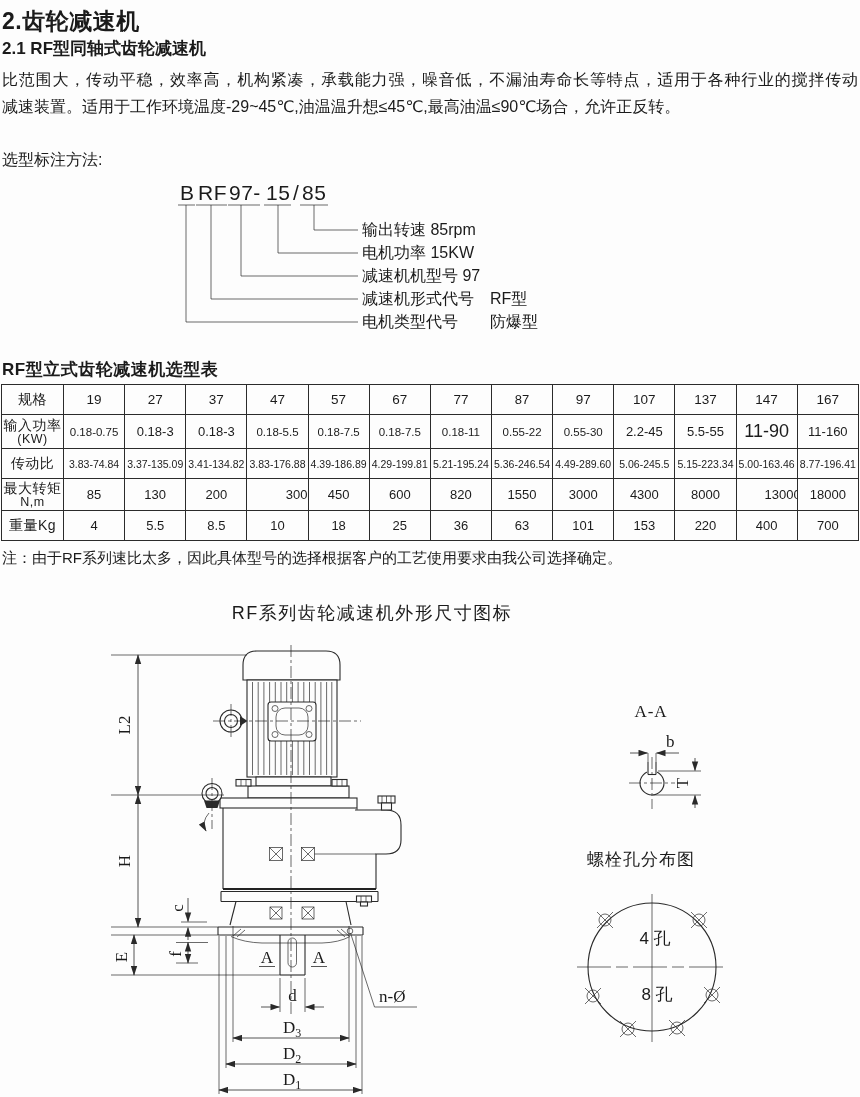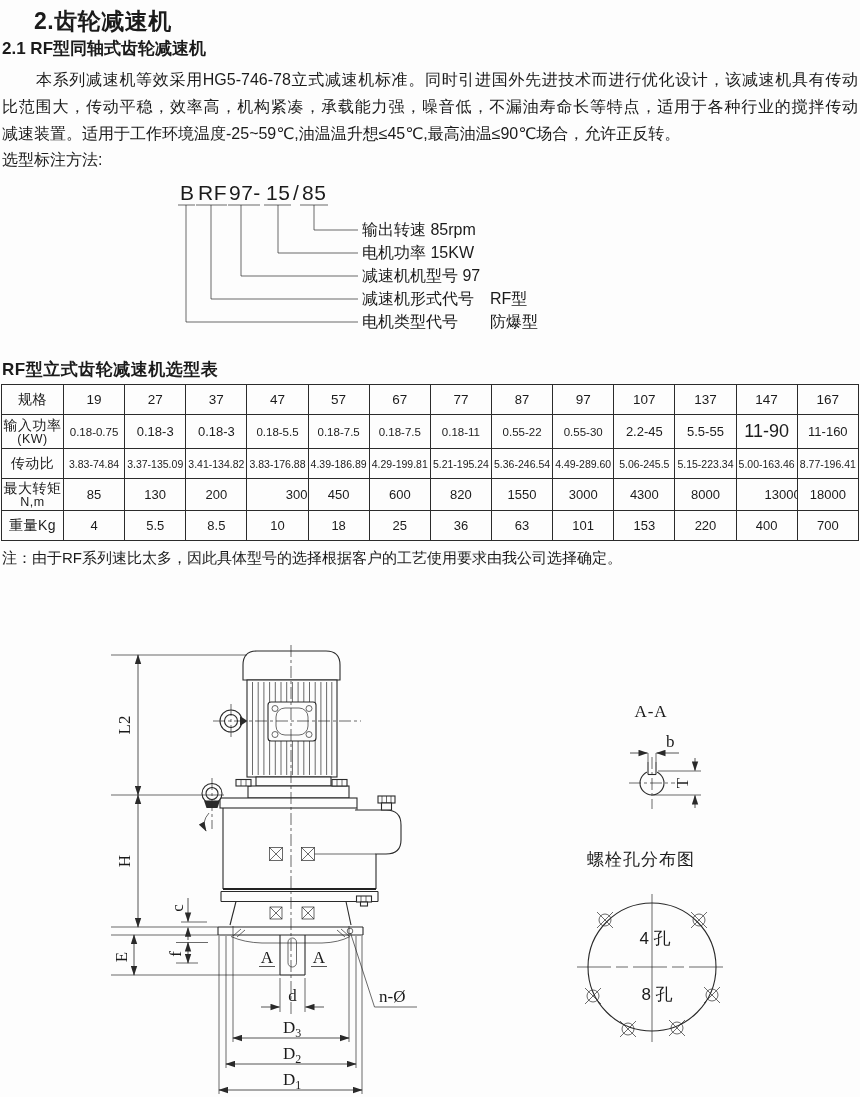--- a/index.html
+++ b/index.html
@@ -1,19 +1,19 @@
 <!DOCTYPE html>
 <html><head>
 <meta charset="utf-8">
 <style>
   html,body{margin:0;padding:0;background:#fdfdfd;}
   #page{position:relative;width:860px;height:1097px;background:#fdfdfd;color:#1b1b1b;
         font-family:"Liberation Sans","DejaVu Sans",sans-serif;overflow:hidden;}
   .abs{position:absolute;}
-  .h1{left:2px;top:6px;font-size:23px;font-weight:bold;letter-spacing:.5px;margin-left:32px;}
+  .h1{left:2px;top:6px;font-size:23px;font-weight:bold;letter-spacing:.5px;}
   .h2{left:2px;top:37px;font-size:17px;font-weight:bold;}
   .intro{left:2px;top:66px;width:856px;font-size:16px;font-weight:500;}
   .intro .ln{line-height:27px;text-align:justify;text-align-last:justify;white-space:normal;}
   .intro .ln.first{padding-left:34px;}
   .intro .ln.last{text-align-last:left;}
   .selmethod{left:2px;top:150px;font-size:16px;font-weight:500;}
   .tbl-title{left:2px;top:358px;font-size:17px;font-weight:600;letter-spacing:.5px;}
   table.spec{position:absolute;left:1px;top:384px;width:858px;border-collapse:collapse;table-layout:fixed;}
   table.spec td,table.spec th{border:1px solid #2b2b2b;text-align:center;vertical-align:middle;
         padding:0;white-space:nowrap;overflow:hidden;font-weight:500;}
@@ -36,23 +36,22 @@
 </style>
 </head>
 <body>
 
 <div id="page">
 
   <div class="abs h1">2.齿轮减速机</div>
   <div class="abs h2">2.1 RF型同轴式齿轮减速机</div>
 
   <div class="abs intro">
-    <div class="ln first">本系列减速机等效采用HG5-746-78立式减速机标准。同时引进国外先进技术而进行优化设计，该减速机具有传动</div>
     <div class="ln">比范围大，传动平稳，效率高，机构紧凑，承载能力强，噪音低，不漏油寿命长等特点，适用于各种行业的搅拌传动</div>
-    <div class="ln last">减速装置。适用于工作环境温度-25~59℃,油温温升想≤45℃,最高油温≤90℃场合，允许正反转。</div>
+    <div class="ln last">减速装置。适用于工作环境温度-29~45℃,油温温升想≤45℃,最高油温≤90℃场合，允许正反转。</div>
   </div>
 
   <div class="abs selmethod">选型标注方法:</div>
 
   <svg class="abs" style="left:130px;top:175px;" width="520" height="165" viewBox="0 0 520 165">
     <g>
       <text class="codetxt" x="50" y="25">B</text>
       <text class="codetxt" x="68" y="25">RF</text>
       <text class="codetxt" x="99" y="25">97-</text>
       <text class="codetxt" x="136" y="25">15</text>
@@ -423,14 +422,15 @@
           </g>
         <g>
             <line class="thin" x1="704" y1="392" x2="720" y2="408"></line>
             <line class="thin" x1="720" y1="392" x2="704" y2="408"></line>
             <circle class="thin" cx="712" cy="400" r="6" fill="#fdfdfd"></circle>
           </g>
       </g>
     </g>
   </svg>
 
+  <div class="abs dwg-title">RF系列齿轮减速机外形尺寸图标</div>
 
 </div>
 
 </body></html>

